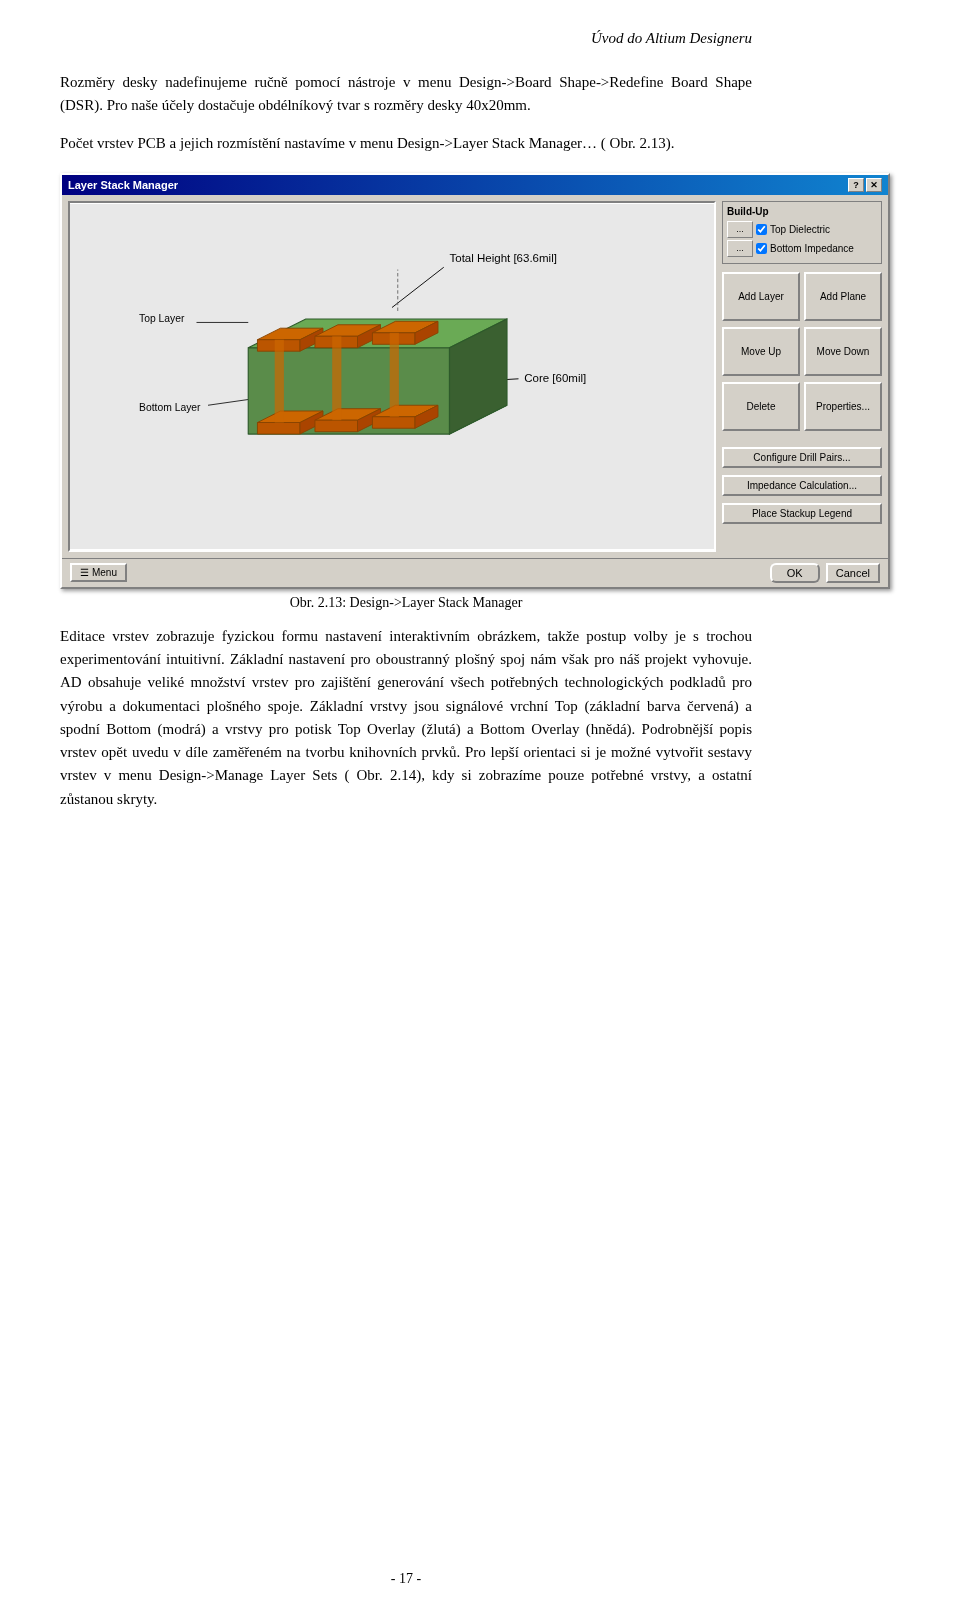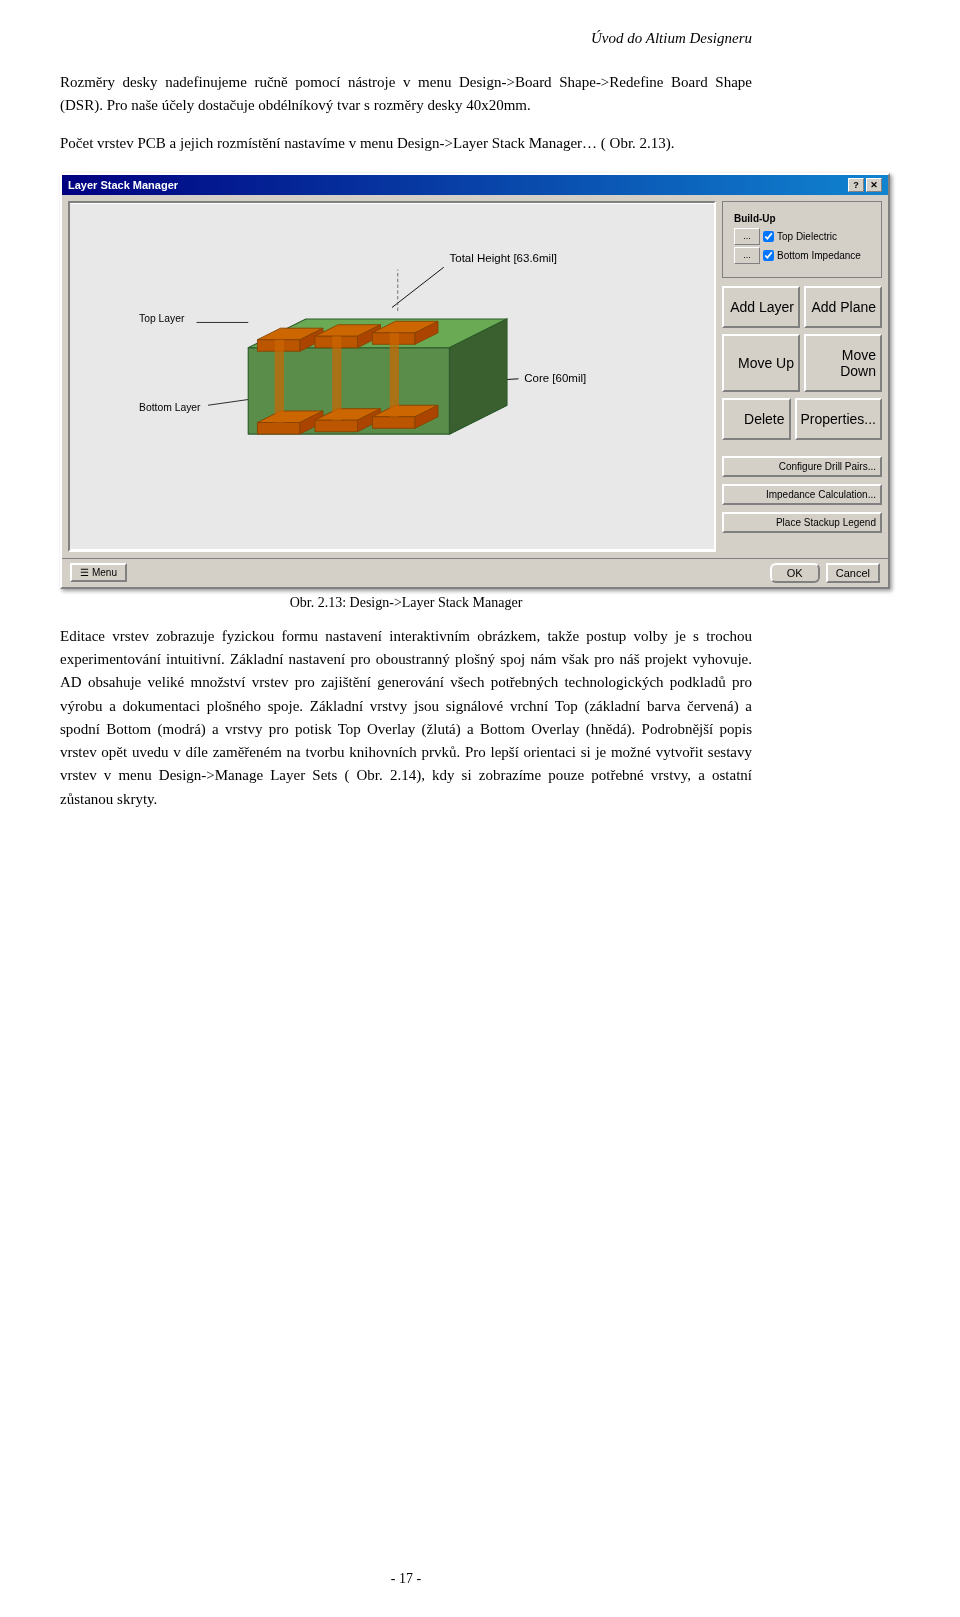--- a/index.html
+++ b/index.html
@@ -114,21 +114,21 @@
 
     .dialog-right {
       width: 160px;
       display: flex;
       flex-direction: column;
       gap: 4px;
     }
 
     .buildup-group {
       border: 1px solid #808080;
-      padding: 11px;
+      padding: 4px;
       margin-bottom: 4px;
     }
 
     .buildup-label {
       font-size: 10px;
       font-weight: bold;
       margin-bottom: 4px;
     }
 
     .checkbox-row {
@@ -175,31 +175,29 @@
     }
 
     .button-row {
       display: flex;
       gap: 4px;
       margin-bottom: 2px;
     }
 
     .button-row .win-button {
       flex: 1;
-      font-size: 14px;
-      padding: 11px 4px;
-      text-align: right;
+      font-size: 10px;
+      padding: 17px 4px;
     }
 
     .full-button {
       width: 100%;
       margin-bottom: 3px;
       font-size: 10px;
       padding: 3px 4px;
-      text-align: right;
     }
 
     .dialog-footer {
       display: flex;
       justify-content: space-between;
       align-items: center;
       padding: 4px 8px;
       border-top: 1px solid #808080;
     }
 

